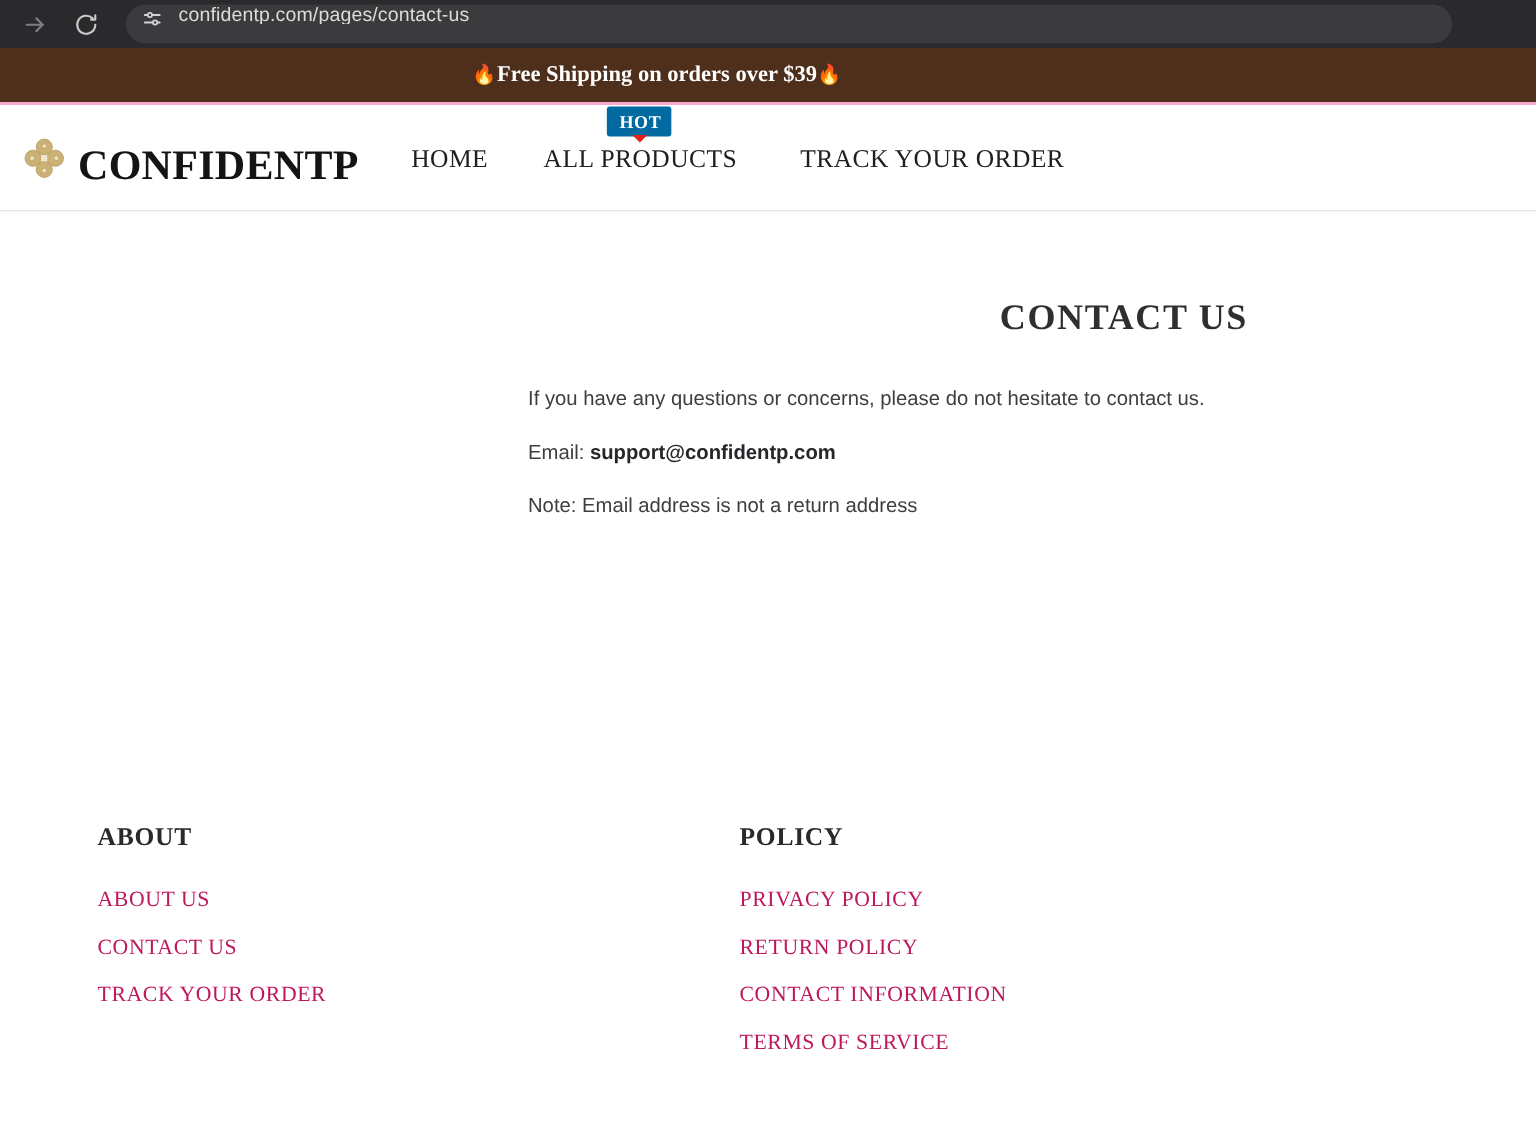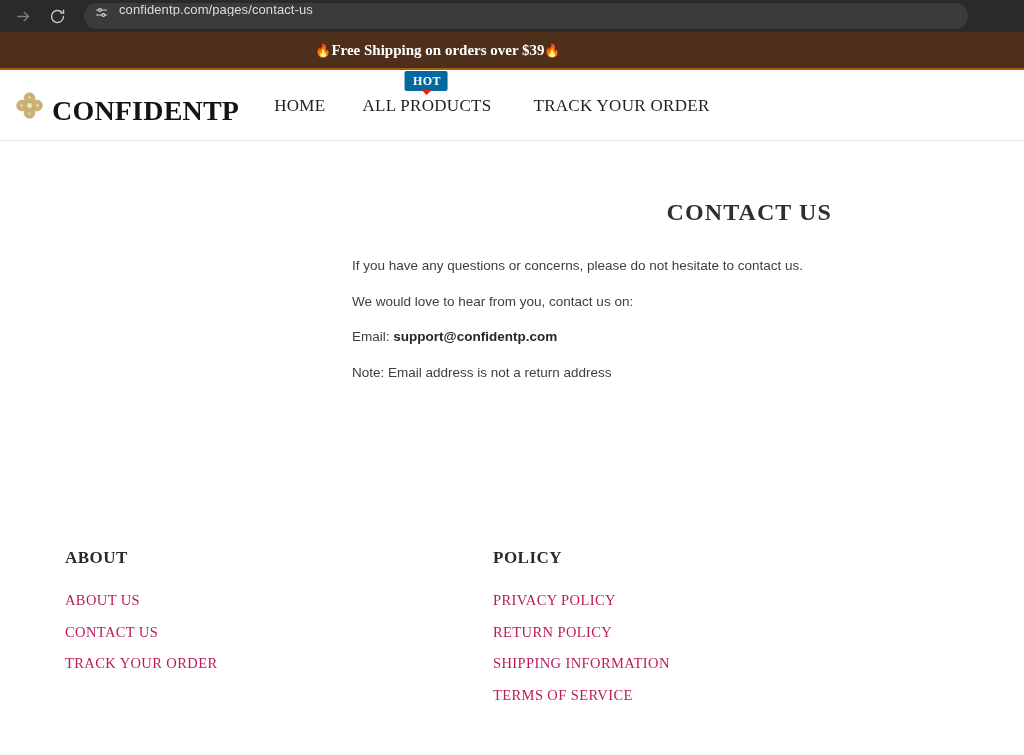--- a/index.html
+++ b/index.html
@@ -70,21 +70,21 @@
     width: 1024px;
     height: 723px;
     background: #ffffff;
     overflow: hidden;
   }
 
   
   .announcement {
     height: 38px;
     background: #4d2f1c;
-    border-bottom: 2px solid #a16207;
+    border-bottom: 2px solid #f9a8d4;
     display: flex;
     align-items: center;
     justify-content: center;
     padding-right: 148px;
   }
   .announcement-text {
     color: #ffffff;
     font-family: "Liberation Serif", serif;
     font-size: 15px;
     font-weight: 700;
@@ -314,21 +314,20 @@
   </header>
 
   <main class="page-main">
 
     <h1 class="page-title">CONTACT US</h1>
 
     <div class="content-block">
 
       <p class="content-line">If you have any questions or concerns, please do not hesitate to contact us.</p>
 
-      <p class="content-line">We would love to hear from you, contact us on:</p>
 
       <p class="content-line"><span>Email: </span><strong>support@confidentp.com</strong></p>
 
       <p class="content-line">Note: Email address is not a return address</p>
 
     </div>
   </main>
 
   <footer class="site-footer">
 
@@ -336,19 +335,19 @@
       <div class="footer-heading">ABOUT</div>
       <a class="footer-link">ABOUT US</a>
       <a class="footer-link">CONTACT US</a>
       <a class="footer-link">TRACK YOUR ORDER</a>
     </div>
 
     <div class="footer-col footer-col--policy">
       <div class="footer-heading">POLICY</div>
       <a class="footer-link">PRIVACY POLICY</a>
       <a class="footer-link">RETURN POLICY</a>
-      <a class="footer-link">SHIPPING INFORMATION</a>
+      <a class="footer-link">CONTACT INFORMATION</a>
       <a class="footer-link">TERMS OF SERVICE</a>
     </div>
 
   </footer>
 
 </div>
 
 </body></html>

